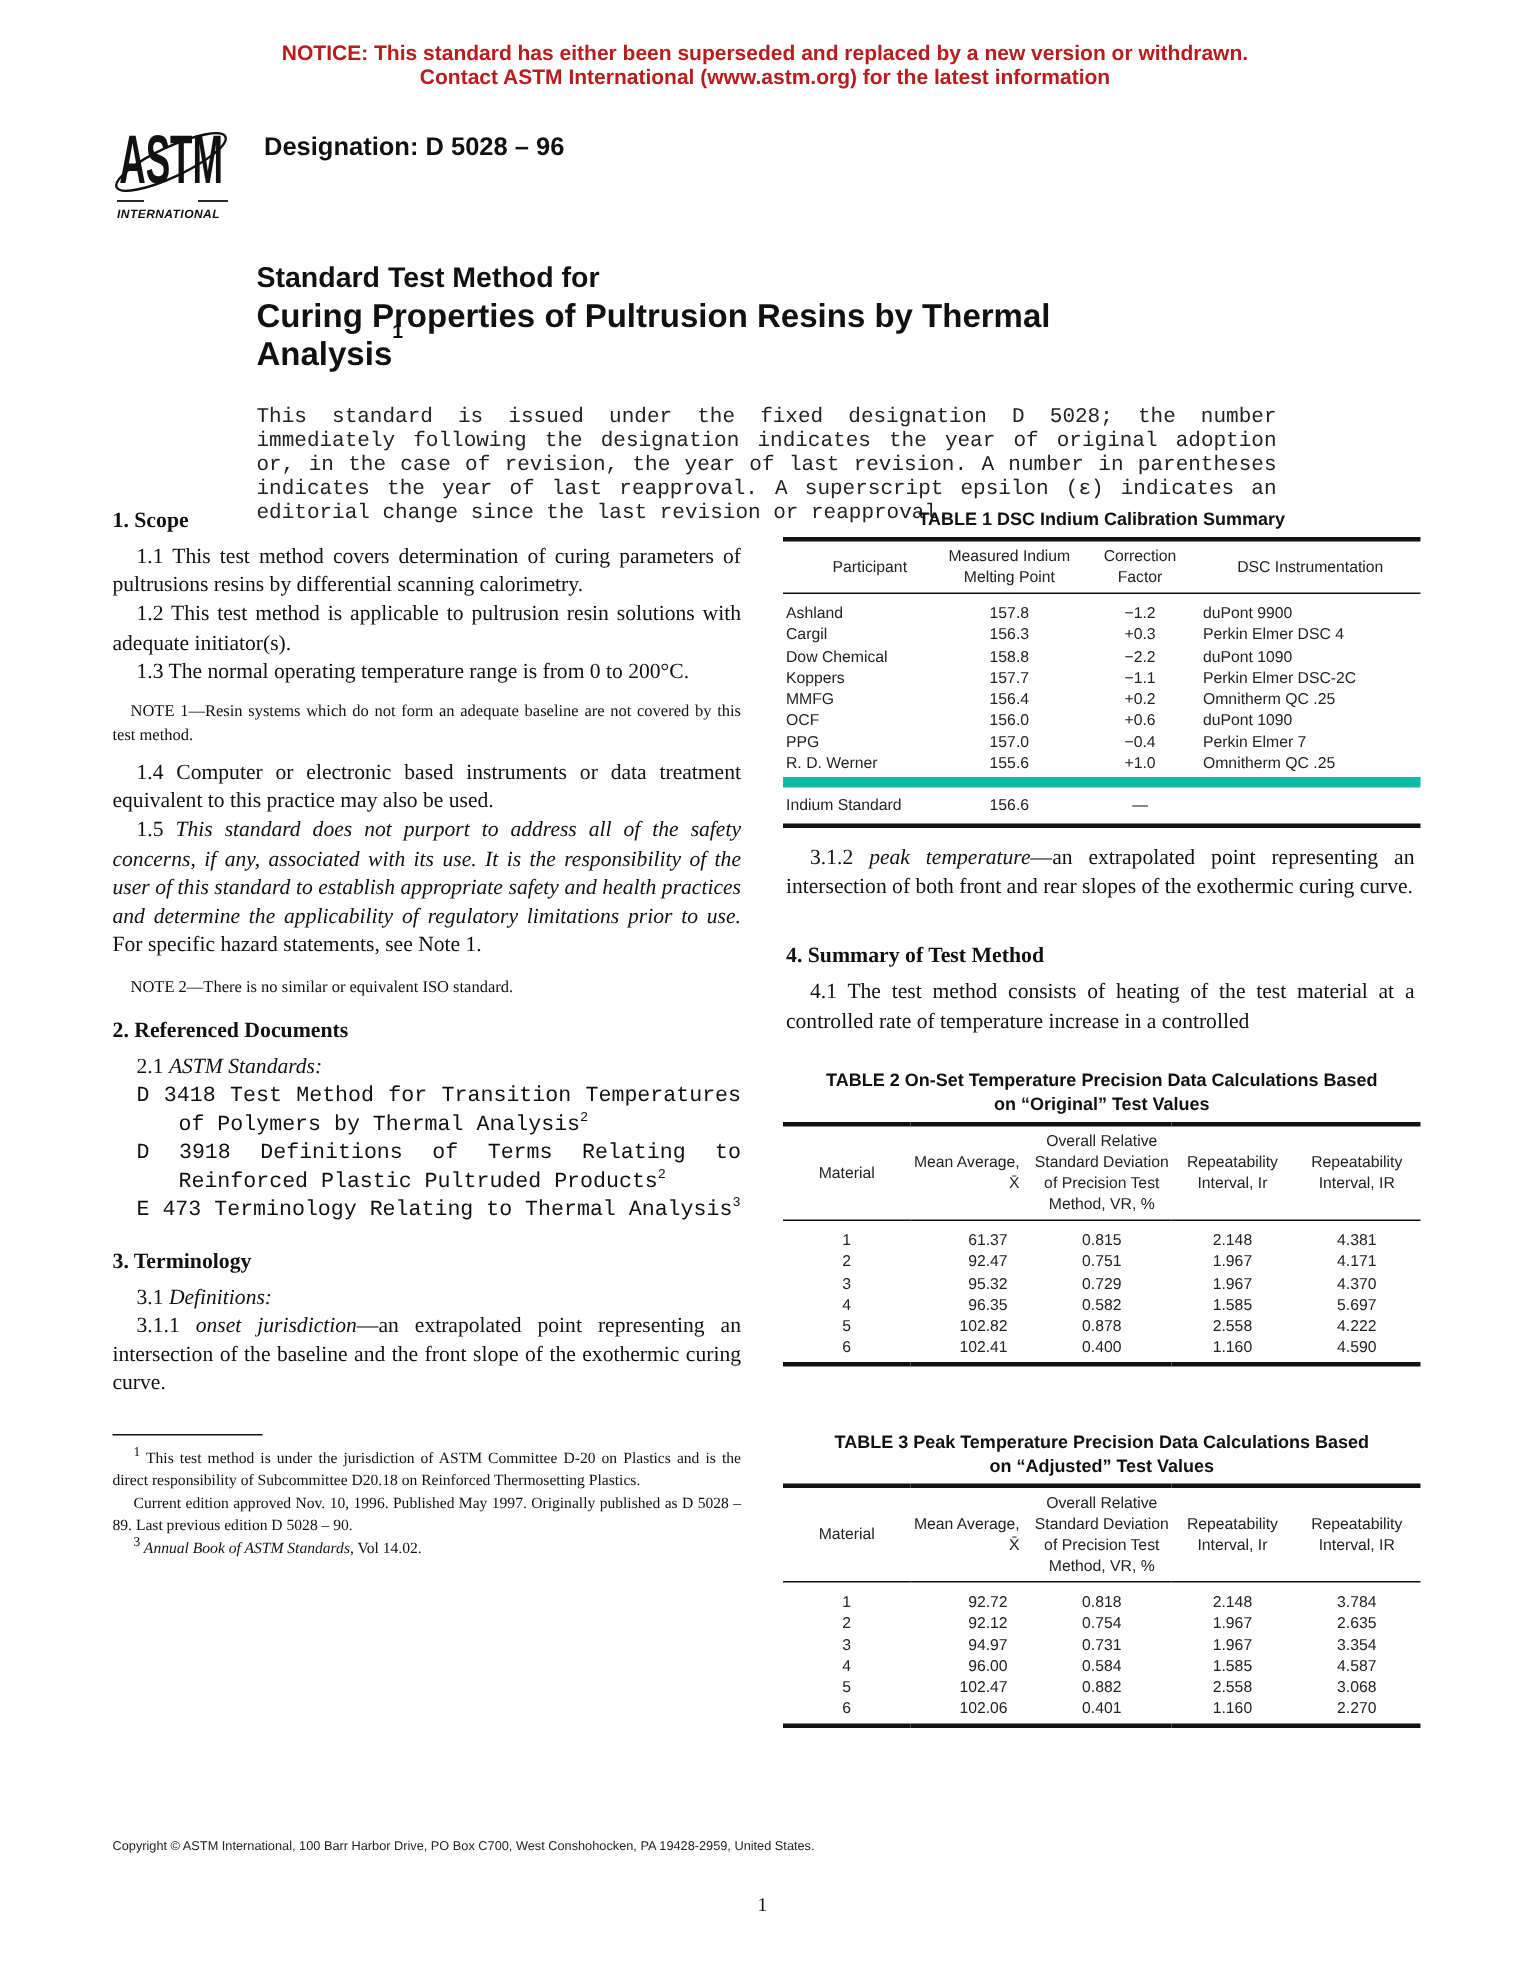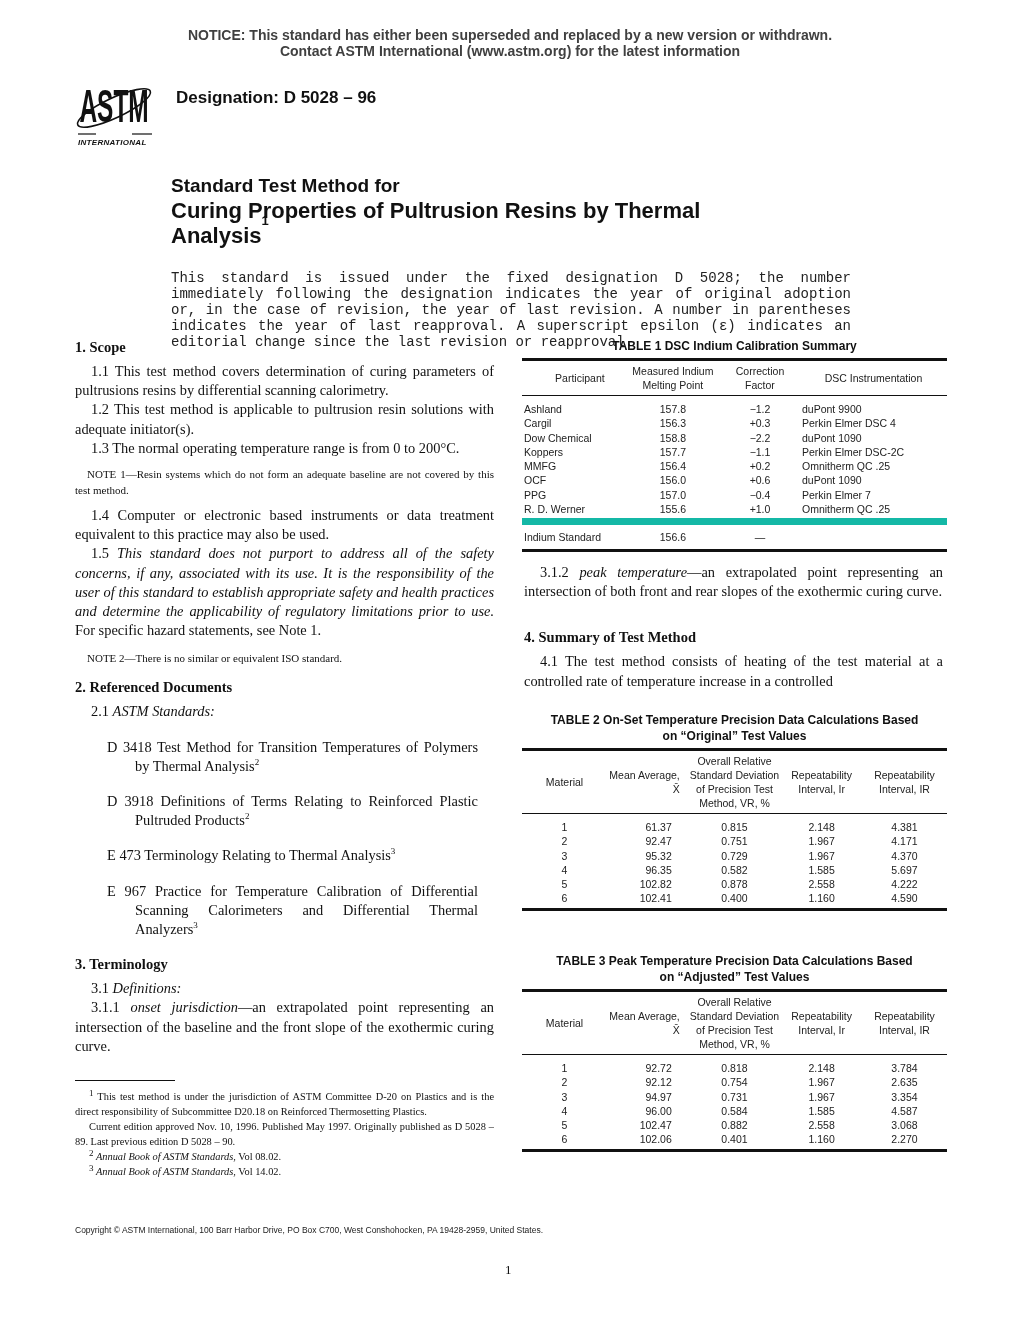--- a/index.html
+++ b/index.html
@@ -1,40 +1,40 @@
 <!DOCTYPE html>
 <html><head>
 <meta charset="utf-8">
 <style>
   html, body { margin: 0; padding: 0; background: #ffffff; }
   body { width: 1020px; height: 1320px; position: relative; overflow: hidden; color: #111; }
   .sans { font-family: "Liberation Sans", "DejaVu Sans", sans-serif; }
 
   .notice { position: absolute; top: 27px; left: 0; width: 1020px; text-align: center;
-    color: #404040; font-family: "Liberation Sans", sans-serif; font-weight: bold; font-size: 14px; line-height: 16px; }
+    color: #b91c1c; font-family: "Liberation Sans", sans-serif; font-weight: bold; font-size: 14px; line-height: 16px; }
 
   .logo { position: absolute; left: 68px; top: 72px; width: 96px; height: 80px; }
   .designation { position: absolute; left: 176px; top: 88px; font-family: "Liberation Sans", sans-serif;
     font-weight: bold; font-size: 17px; }
 
   .title { position: absolute; left: 171px; top: 174px; font-family: "Liberation Sans", sans-serif; font-weight: bold; color: #111; }
   .title .l1 { font-size: 19px; line-height: 24px; }
   .title .l2 { font-size: 22px; line-height: 25px; }
   .title sup { font-size: 13px; vertical-align: top; position: relative; top: -2px; }
 
   .issued { position: absolute; left: 171px; top: 270px; width: 680px; font-family: Liberation Mono, monospace;
     font-size: 14px; line-height: 16px; text-align: justify; color: #222; }
 
   .col-left { position: absolute; left: 75px; top: 338px; width: 419px; font-family: "Liberation Serif", serif; font-size: 14.4px; line-height: 19.2px; }
   .col-right { position: absolute; left: 524px; top: 563px; width: 419px; font-family: "Liberation Serif", serif; font-size: 14.4px; line-height: 19.2px; }
 
   h2.sec { font-family: "Liberation Serif", serif; font-weight: bold; font-size: 14.5px; margin: 0 0 5px 0; line-height: 19px; }
   p.para { margin: 0; text-align: justify; text-indent: 16px; }
   p.note { margin: 8px 0 8px 0; font-size: 11px; line-height: 16px; text-align: justify; text-indent: 12px; }
-  .ref { padding-left: 44px; text-indent: -28px; margin: 16px; text-align: justify; }
+  .ref { padding-left: 44px; text-indent: -28px; margin: 0; text-align: justify; font-family: Liberation Mono, monospace; }
   sup { font-size: 9px; line-height: 0; }
   .fn-rule { width: 100px; border-top: 1px solid #111; margin: 20px 0 8px 0; }
   .fn { font-size: 10.4px; line-height: 15px; text-align: justify; margin: 0; text-indent: 14px; }
 
   .tbl-wrap { position: absolute; left: 522px; width: 425px; }
   .tbl-title { font-family: "Liberation Sans", sans-serif; font-weight: bold; font-size: 12px; line-height: 16px; text-align: center; margin-bottom: 4px; }
   table.dt { width: 100%; border-collapse: collapse; font-family: "Liberation Sans", sans-serif; font-size: 10.5px; color: #222; }
   table.dt thead tr { border-top: 3px solid #111; border-bottom: 1px solid #111; }
   table.dt th { font-weight: normal; padding: 3px 2px; line-height: 14px; vertical-align: middle; }
   table.dt td { padding: 0 2px; line-height: 14.3px; }
@@ -83,30 +83,28 @@
   <p class="note">NOTE 1—Resin systems which do not form an adequate baseline are not covered by this test method.</p>
   <p class="para">1.4  Computer or electronic based instruments or data treatment equivalent to this practice may also be used.</p>
   <p class="para"><span>1.5 </span><i>This standard does not purport to address all of the safety concerns, if any, associated with its use. It is the responsibility of the user of this standard to establish appropriate safety and health practices and determine the applicability of regulatory limitations prior to use.</i><span> For specific hazard statements, see Note 1.</span></p>
   <p class="note" style="margin-top:10px;margin-bottom:12px;">NOTE 2—There is no similar or equivalent ISO standard.</p>
 
   <h2 class="sec">2.  Referenced Documents</h2>
   <p class="para"><span>2.1 </span><i>ASTM Standards:</i></p>
   <p class="ref"><span>D 3418  Test Method for Transition Temperatures of Polymers by Thermal Analysis</span><sup>2</sup></p>
   <p class="ref"><span>D 3918  Definitions of Terms Relating to Reinforced Plastic Pultruded Products</span><sup>2</sup></p>
   <p class="ref"><span>E 473  Terminology Relating to Thermal Analysis</span><sup>3</sup></p>
-  <p class="ref"><span>E 967  Practice for Temperature Calibration of Differential Scanning Calorimeters and Differential Thermal Analyzers</span><sup>3</sup></p>
 
   <h2 class="sec" style="margin-top:14px;">3.  Terminology</h2>
   <p class="para"><span>3.1 </span><i>Definitions:</i></p>
   <p class="para"><span>3.1.1 </span><i>onset jurisdiction</i><span>—an extrapolated point representing an intersection of the baseline and the front slope of the exothermic curing curve.</span></p>
 
   <div class="fn-rule" style="margin-top:24px;"></div>
   <p class="fn"><sup>1</sup><span> This test method is under the jurisdiction of ASTM Committee D-20 on Plastics and is the direct responsibility of Subcommittee D20.18 on Reinforced Thermosetting Plastics.</span></p>
   <p class="fn">Current edition approved Nov. 10, 1996. Published May 1997. Originally published as D 5028 – 89. Last previous edition D 5028 – 90.</p>
-  <p class="fn"><sup>2</sup><i> Annual Book of ASTM Standards</i><span>, Vol 08.02.</span></p>
   <p class="fn"><sup>3</sup><i> Annual Book of ASTM Standards</i><span>, Vol 14.02.</span></p>
 </div>
 
 <div class="tbl-wrap" style="top:338px;">
   <div class="tbl-title">TABLE 1  DSC Indium Calibration Summary</div>
   <table class="dt">
     <colgroup>
         <col style="width:23%">
         <col style="width:25%">
         <col style="width:16%">

